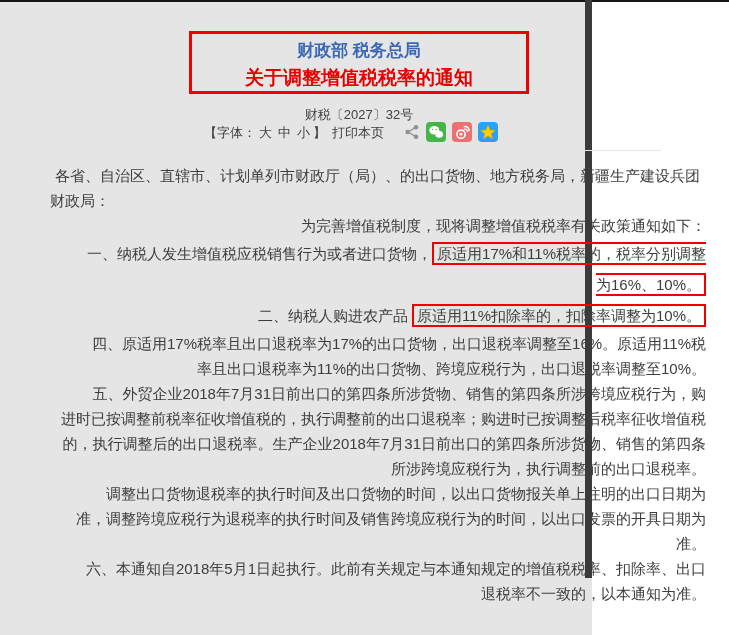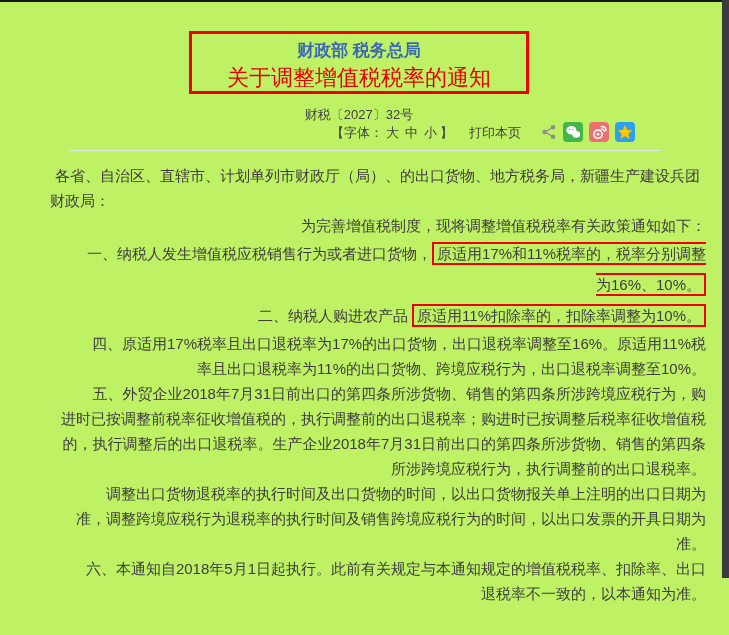--- a/index.html
+++ b/index.html
@@ -4,21 +4,21 @@
 <style>
   html, body {
     margin: 0;
     padding: 0;
     width: 729px;
     height: 635px;
     overflow: hidden;
     background: #ffffff;
     font-family: "Liberation Sans", sans-serif;
   }
-  .page { position: relative; width: 729px; height: 635px; background: #bef264; }
+  .page { position: relative; width: 592px; height: 635px; background: #e5e5e5; }
 
   .edge-top {
     position: absolute; left: 0; top: 0; width: 729px; height: 2px;
     background: #161616;
   }
   .edge-right {
     position: absolute; right: 0; top: 0; width: 7px; height: 578px;
     background: #3b3b3b;
   }
 
@@ -27,36 +27,36 @@
     box-sizing: border-box;
     border: 3px solid var(--accent_red, #f10000);
     text-align: center;
     padding-top: 4px;
   }
   .agency {
     font-size: 17px; font-weight: bold; line-height: 25px;
     color: var(--agency_blue, #3a68b4);
   }
   .doc-title {
-    font-size: 22px; font-weight: normal; line-height: 29px;
+    font-size: 19px; font-weight: bold; line-height: 29px;
     color: var(--title_red, #e60000);
   }
   .doc-number {
     position: absolute; left: 189px; top: 106px; width: 340px;
     text-align: center; font-size: 13px; color: #404040;
   }
 
   .toolbar {
     position: absolute; top: 120px; right: 94px;
     display: flex; align-items: flex-end;
     font-size: 13px; color: #404040; height: 22px;
   }
   .tb-text { color: #404040; }
   .tb-link { color: #404040; text-decoration: none; cursor: pointer; margin: 0 3px; }
-  .tb-link.print { margin-left: 16px; margin-right: 14px; }
+  .tb-link.print { margin-left: 6px; margin-right: 14px; }
   .icon { display: inline-flex; width: 20px; height: 20px; margin-left: 6px; align-items: center; justify-content: center; cursor: pointer; }
   .icon.share { width: 16px; }
 
   .separator {
     position: absolute; left: 69px; top: 150px; width: 592px; height: 1px;
     background: #e4e4e4;
   }
 
   .content {
     position: absolute; left: 50px; top: 163px; width: 656px;

